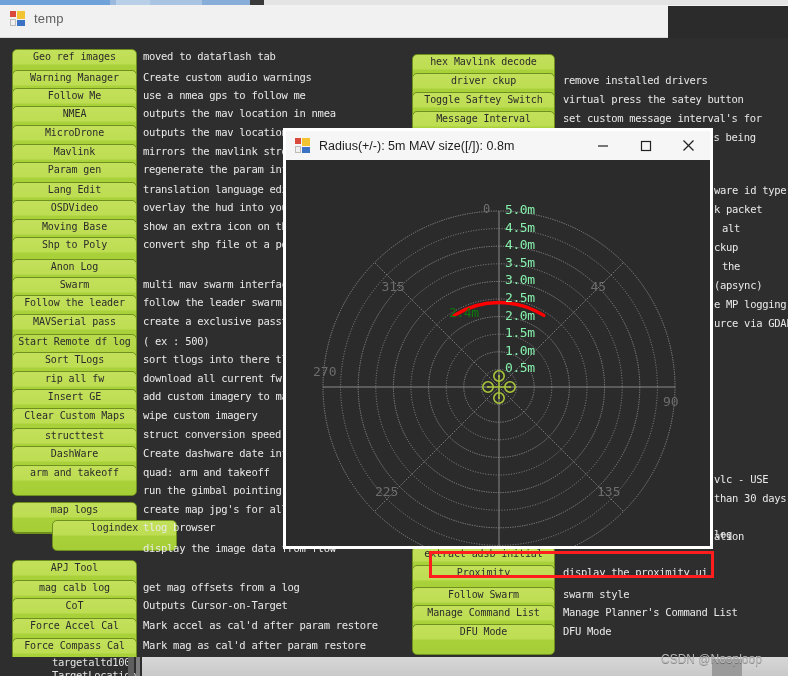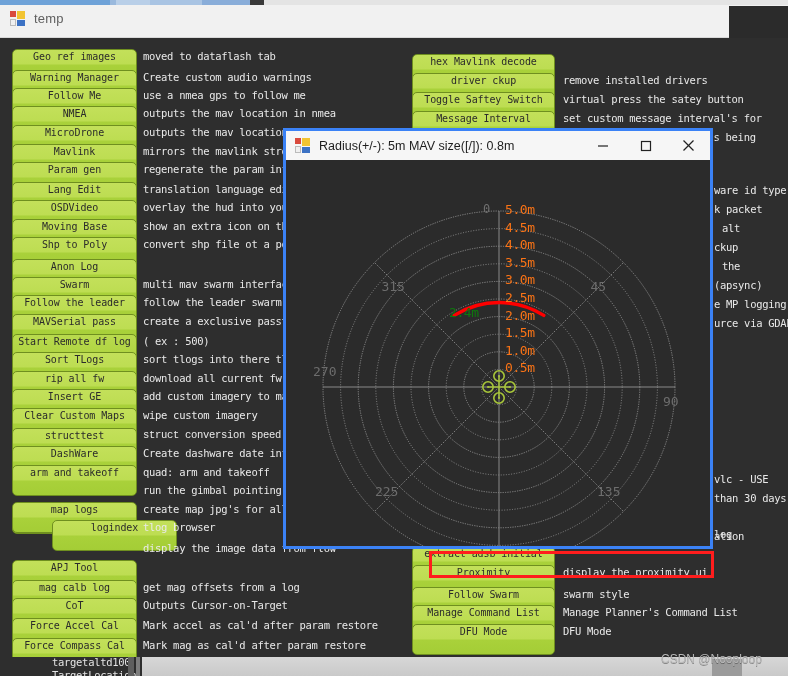--- a/index.html
+++ b/index.html
@@ -15,21 +15,21 @@
     width: 788px;
     height: 676px;
     overflow: hidden;
     background: #2b2b2b;
   }
 
   
   .host-titlebar {
     position: absolute;
     left: 0; top: 0;
-    width: 729px; height: 38px;
+    width: 668px; height: 38px;
     background: #f1f1f1;
     border-bottom: 1px solid #d8d8d8;
     box-sizing: border-box;
     display: flex;
     align-items: center;
     padding-left: 10px;
   }
   .host-topstrip {
     position: absolute;
     left: 0; top: 0;
@@ -163,21 +163,21 @@
     left: 712px; top: 2px; width: 30px; height: 17px;
     background: #9b9b9b;
   }
 
   
   .prox-window {
     position: absolute;
     left: 283px; top: 128px;
     width: 430px; height: 421px;
     box-sizing: border-box;
-    border: 3px solid #3b82f6;
+    border: 3px solid #ffffff;
     background: #272727;
     z-index: 5;
   }
   .prox-title {
     position: absolute;
     left: 0; top: 0; right: 0;
     height: 29px;
     background: #f6f6f6;
     display: flex;
     align-items: center;
@@ -214,21 +214,21 @@
   .radar-canvas svg { display: block; }
 
   .ring-labels {
     position: absolute;
     left: 0; top: 0;
     width: 424px; height: 386px;
     pointer-events: none;
   }
   .rlbl {
     position: absolute;
-    color: #f97316;
+    color: #86efac;
     font-family: "DejaVu Sans Mono","Liberation Mono",monospace;
     font-size: 13px;
     line-height: 13px;
     letter-spacing: -0.4px;
     white-space: nowrap;
   }
   .rlbl.dim { color: #0d7a0d; }
   .alabel {
     position: absolute;
     color: #6d6d6d;

